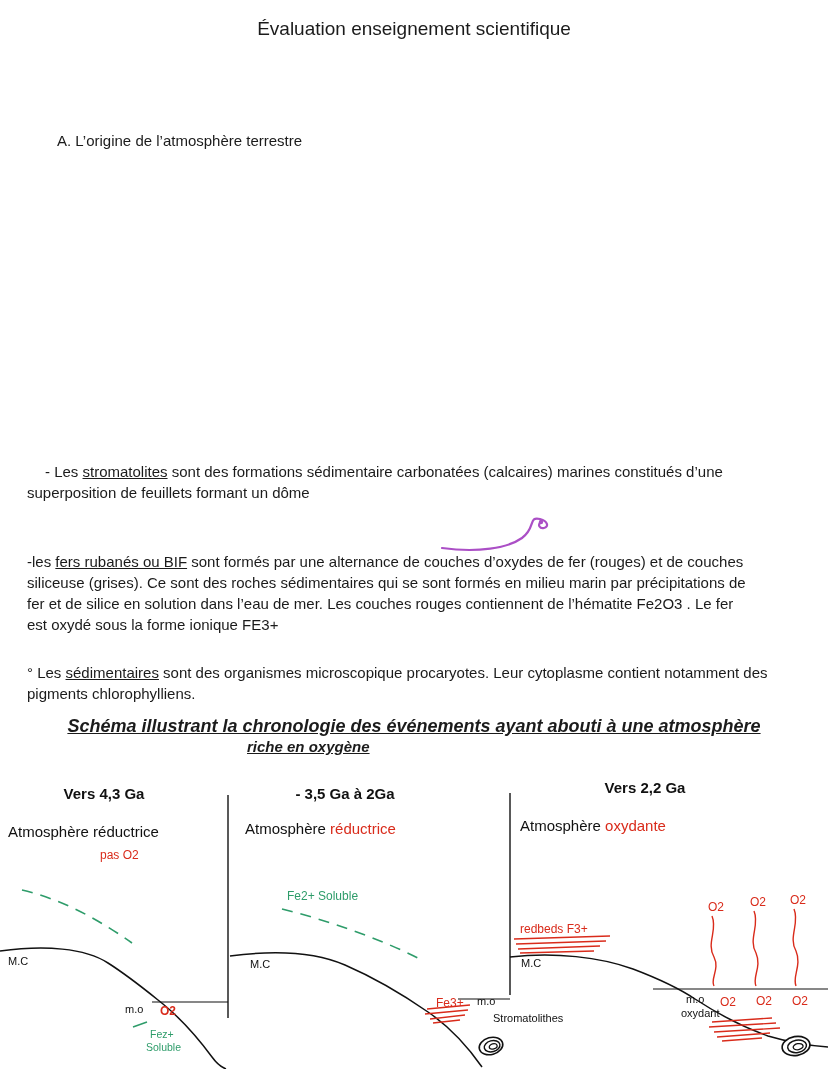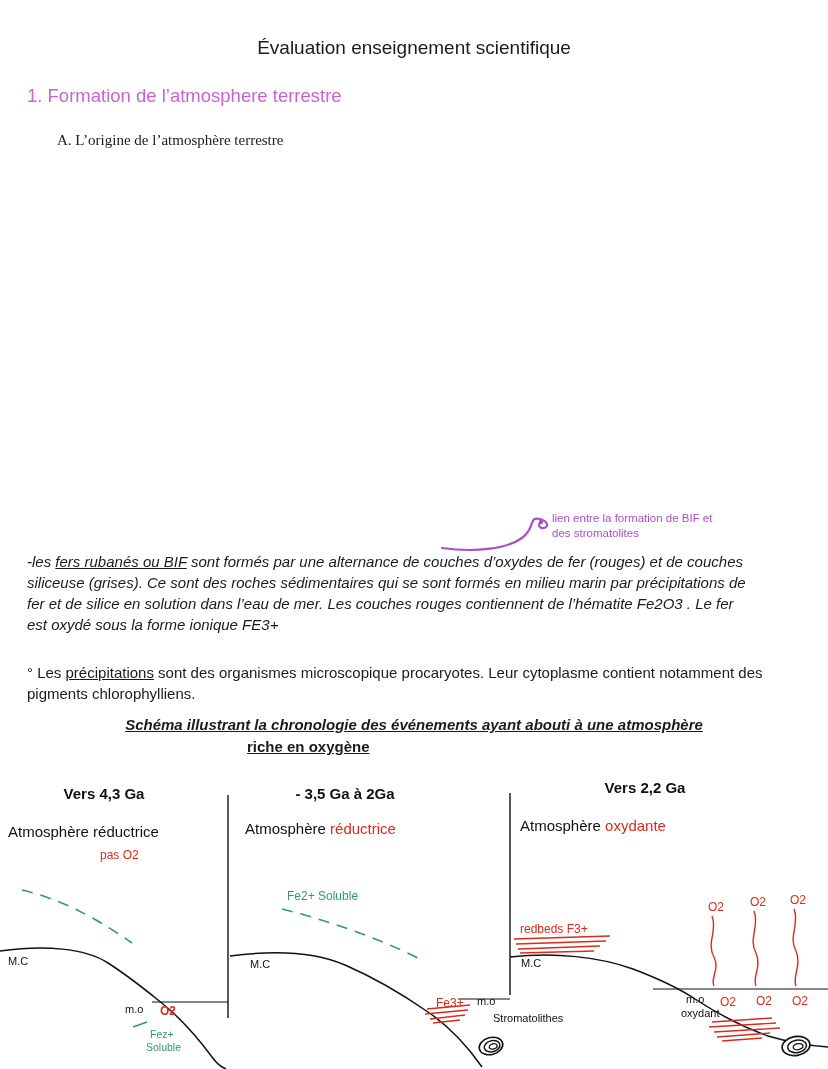--- a/index.html
+++ b/index.html
@@ -1,37 +1,37 @@
 <!DOCTYPE html>
 <html><head>
 <meta charset="utf-8">
 <style>
   html,body{margin:0;padding:0;background:#ffffff;}
   body{width:828px;height:1069px;overflow:hidden;font-family:"Liberation Sans",sans-serif;color:#1b1b1b;}
   .page{position:relative;width:828px;height:1069px;background:#fff;}
 
-  .doc-title{position:absolute;top:37px;left:0;width:828px;text-align:center;font-size:19px;font-weight:400;margin:0;}
+  .doc-title{position:absolute;top:18px;left:0;width:828px;text-align:center;font-size:19px;font-weight:400;margin:0;}
   .h-purple{position:absolute;left:27px;font-size:18.5px;font-weight:400;color:#c964cf;margin:0;}
   #s1-heading{top:85px;}
   #s2-heading{top:344px;}
-  .subheading{position:absolute;left:57px;top:132px;font-size:15px;margin:0;font-family:Liberation Serif, serif;}
+  .subheading{position:absolute;left:57px;top:132px;font-size:15px;margin:0;}
   .para{position:absolute;left:27px;font-size:15px;line-height:21px;margin:0;}
   #para-formation{top:186px;width:766px;}
   #para-evolution{top:252px;width:766px;}
   #para-iron{top:397px;width:778px;}
   #para-stromatolites{top:461px;width:742px;text-indent:18px;}
-  #para-bif{top:551px;width:728px;font-style:italic;}
+  #para-bif{top:551px;width:728px;}
   #para-cyano{top:662px;width:748px;}
   .u{text-decoration:underline;}
 
   .annotation-text{position:absolute;left:552px;top:511px;font-size:11.5px;line-height:14.5px;color:#ab4fc6;}
   .annotation-arrow{position:absolute;left:428px;top:506px;}
 
-  .caption-line1{position:absolute;top:716px;left:0;width:828px;text-align:center;font-size:15px;font-weight:700;font-style:italic;}
-  .caption-line2{position:absolute;top:738px;left:247px;font-size:15px;font-weight:700;}
+  .caption-line1{position:absolute;top:716px;left:0;width:828px;text-align:center;font-size:18px;font-weight:700;font-style:italic;}
+  .caption-line2{position:absolute;top:738px;left:247px;font-size:15px;font-weight:700;font-style:italic;}
   .caption-line1 span,.caption-line2 span{text-decoration:underline;}
 
   .diagram{position:absolute;left:0;top:775px;}
   .d-title{font:700 15px "Liberation Sans",sans-serif;fill:#111;}
   .d-label{font:15px "Liberation Sans",sans-serif;fill:#111;}
   .d-small{font:11px "Liberation Sans",sans-serif;fill:#111;}
   .d-tiny{font:10.5px "Liberation Sans",sans-serif;}
   .d-red{fill:#d92b1b;}
   .d-green{fill:#2e9c6a;}
   .d-red12{font:12px "Liberation Sans",sans-serif;fill:#d92b1b;}
@@ -40,41 +40,37 @@
   .stroke-red{stroke:#d92b1b;fill:none;}
   .stroke-green{stroke:#2e9c6a;fill:none;}
 </style>
 </head>
 <body>
 
 <div class="page">
 
   <h1 class="doc-title">Évaluation enseignement scientifique</h1>
 
-  <h2 class="h-purple" id="s1-heading">1. Formation de l’atmosphere terrestre</h2>
 
   <p class="subheading">A. L’origine de l’atmosphère terrestre</p>
 
 
 
 
 
+  <p class="para" id="para-stromatolites"><span>- Les </span><span class="u">stromatolites</span><span> sont des formations sédimentaire carbonatées (calcaires) marines constitués d’une superposition de feuillets formant un dôme</span></p>
 
   <svg class="annotation-arrow" width="132" height="46" viewBox="0 0 132 46">
     <path d="M14,42 C50,47 80,42 94,32 C108,22 100,10 112,13 C120,15 121,21 116,22 C112,23 109,19 113,16" stroke="#ab4fc6" stroke-width="2.2" fill="none" stroke-linecap="round"></path>
     <circle cx="113" cy="16" r="2.2" fill="#ab4fc6"></circle>
   </svg>
-  <div class="annotation-text">
-    <div>lien entre la formation de BIF et</div>
-    <div>des stromatolites</div>
-  </div>
 
   <p class="para" id="para-bif"><span>-les </span><span class="u">fers rubanés ou BIF</span><span> sont formés par une alternance de couches d’oxydes de fer (rouges) et de couches siliceuse (grises). Ce sont des roches sédimentaires qui se sont formés en milieu marin par précipitations de fer et de silice en solution dans l’eau de mer. Les couches rouges contiennent de l’hématite Fe2O3 . Le fer est oxydé sous la forme ionique FE3+</span></p>
 
-  <p class="para" id="para-cyano"><span>° Les </span><span class="u">précipitations</span><span> sont des organismes microscopique procaryotes. Leur cytoplasme contient notamment des pigments chlorophylliens.</span></p>
+  <p class="para" id="para-cyano"><span>° Les </span><span class="u">sédimentaires</span><span> sont des organismes microscopique procaryotes. Leur cytoplasme contient notamment des pigments chlorophylliens.</span></p>
 
   <div class="caption-line1"><span>Schéma illustrant la chronologie des événements ayant abouti à une atmosphère</span></div>
   <div class="caption-line2"><span>riche en oxygène</span></div>
 
   <svg class="diagram" width="828" height="294" viewBox="0 0 828 294">
 
     <line x1="228" y1="20" x2="228" y2="243" stroke="#222" stroke-width="1.5"></line>
     <line x1="510" y1="18" x2="510" y2="220" stroke="#222" stroke-width="1.5"></line>
 
     <text x="104" y="24" text-anchor="middle" class="d-title">Vers 4,3 Ga</text>

